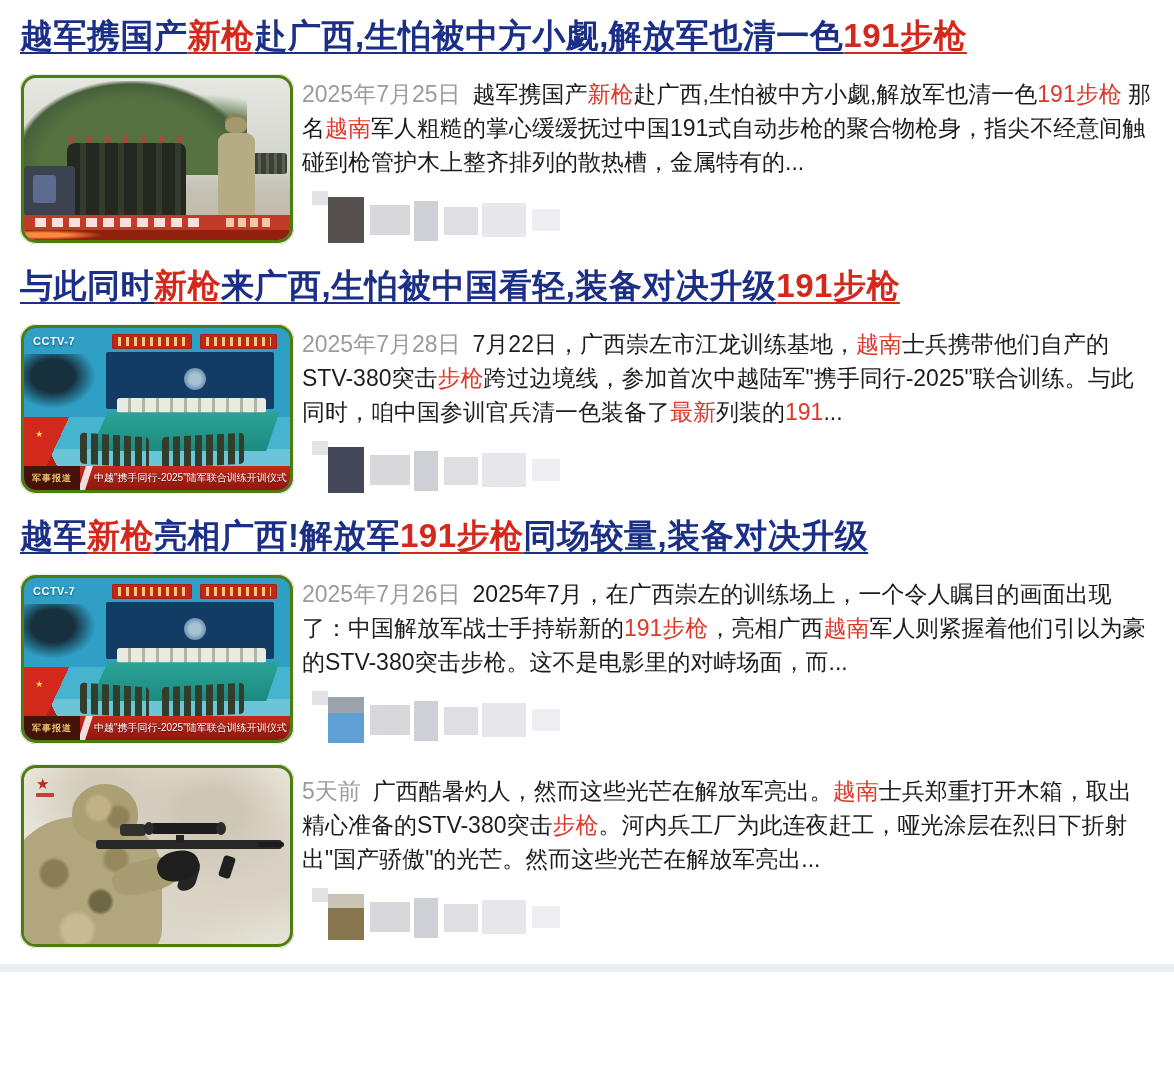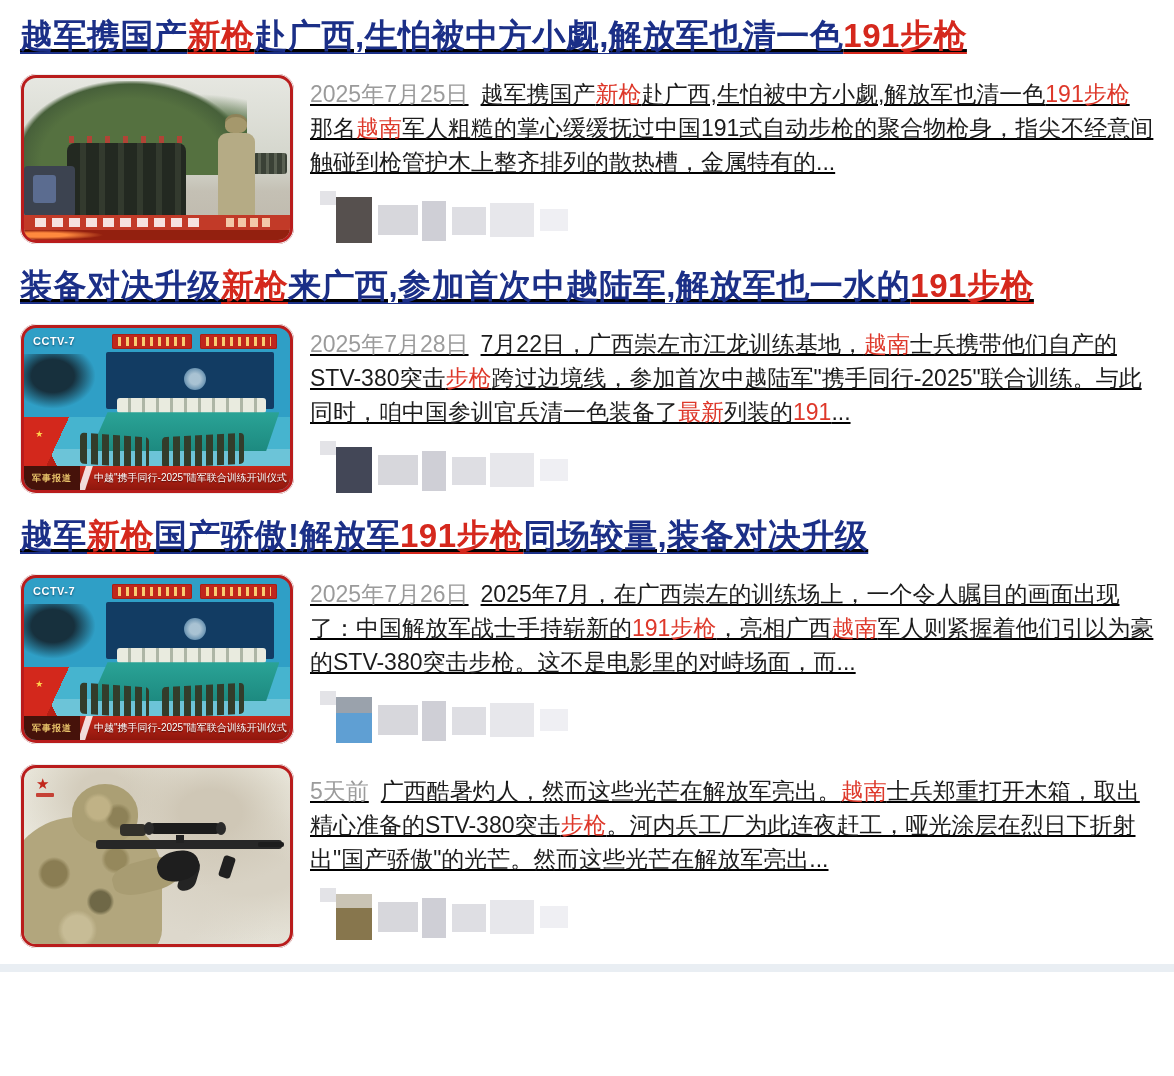--- a/index.html
+++ b/index.html
@@ -2,34 +2,34 @@
 <html><head>
 <meta charset="utf-8">
 <style>
   html,body{margin:0;padding:0;}
   body{
     width:1174px;height:1076px;overflow:hidden;background:#ffffff;
     font-family:"Liberation Sans","DejaVu Sans",sans-serif;
     -webkit-font-smoothing:antialiased;
   }
   .page{padding-top:14px;}
-  .result{padding:0 20px;text-decoration:underline;}
+  .result{padding:0 20px;}
   .result + .result{margin-top:20px;}
 
   
   .title{margin:0 0 16px 0;font-size:33px;font-weight:600;line-height:44px;letter-spacing:.5px;cursor:pointer;}
   .title .seg{text-decoration:underline;text-decoration-thickness:2px;text-underline-offset:5px;}
   .seg-blue{color:#1b2f87;}
   .seg-red{color:#d5281d;}
   .seg-dark{color:#1c1c1c;}
   .snippet .seg-red{color:#de382a;}
 
   
   .row{display:flex;align-items:center;}
-  .thumb{width:274px;height:170px;border-radius:16px;flex:none;margin-right:16px;position:relative;overflow:hidden;background:#b91c1c;box-shadow:0 0 0 1px #eee inset;cursor:pointer;display:block;}
+  .thumb{width:274px;height:170px;border-radius:16px;flex:none;margin-right:8px;position:relative;overflow:hidden;background:#4d7c0f;box-shadow:0 0 0 1px #eee inset;cursor:pointer;display:block;}
   .thumb .inner{position:absolute;inset:4px;border-radius:12px;overflow:hidden;}
   .col{flex:1;min-width:0;}
   .snippet{margin:0;font-size:23px;line-height:34px;color:#1c1c1c;}
   .date{color:#9b9b9b;margin-right:12px;}
 
   
   .source{display:flex;align-items:flex-start;margin-top:10px;height:52px;cursor:pointer;}
   .source .mb{display:inline-block;}
   .source .cap{width:16px;height:14px;margin:2px 0 0 10px;background:#e3e3e7;}
   .source .ava{width:36px;height:46px;margin-top:8px;background:var(--ava,#56504e);}
@@ -157,21 +157,21 @@
             <span class="mb t2"></span>
             <span class="mb t3"></span>
             <span class="mb t4"></span>
             <span class="mb t5"></span>
         </div>
       </div>
     </div>
   </article>
 
   <article class="result">
-    <h3 class="title"><span class="seg seg-blue">装备对决升级</span><span class="seg seg-red">新枪</span><span class="seg seg-blue">来广西,参加首次中越陆军,解放军也一水的</span><span class="seg seg-red">191步枪</span></h3>
+    <h3 class="title"><span class="seg seg-blue">与此同时</span><span class="seg seg-red">新枪</span><span class="seg seg-blue">来广西,生怕被中国看轻,装备对决升级</span><span class="seg seg-red">191步枪</span></h3>
     <div class="row">
       <a class="thumb cctv">
         <span class="inner">
           <span class="cv-banner b1"></span>
           <span class="cv-banner b2"></span>
           <span class="cv-logo">CCTV-7</span>
           <span class="cv-audL"></span>
           <span class="cv-back"></span>
           <span class="cv-seats"></span>
           <span class="cv-table"></span>
@@ -193,21 +193,21 @@
             <span class="mb t2"></span>
             <span class="mb t3"></span>
             <span class="mb t4"></span>
             <span class="mb t5"></span>
         </div>
       </div>
     </div>
   </article>
 
   <article class="result">
-    <h3 class="title"><span class="seg seg-blue">越军</span><span class="seg seg-red">新枪</span><span class="seg seg-blue">国产骄傲!解放军</span><span class="seg seg-red">191步枪</span><span class="seg seg-blue">同场较量,装备对决升级</span></h3>
+    <h3 class="title"><span class="seg seg-blue">越军</span><span class="seg seg-red">新枪</span><span class="seg seg-blue">亮相广西!解放军</span><span class="seg seg-red">191步枪</span><span class="seg seg-blue">同场较量,装备对决升级</span></h3>
     <div class="row">
       <a class="thumb cctv">
         <span class="inner">
           <span class="cv-banner b1"></span>
           <span class="cv-banner b2"></span>
           <span class="cv-logo">CCTV-7</span>
           <span class="cv-audL"></span>
           <span class="cv-back"></span>
           <span class="cv-seats"></span>
           <span class="cv-table"></span>

